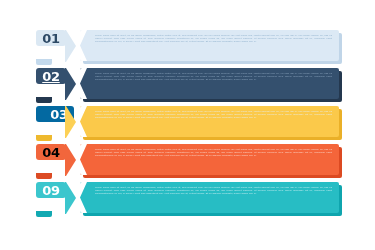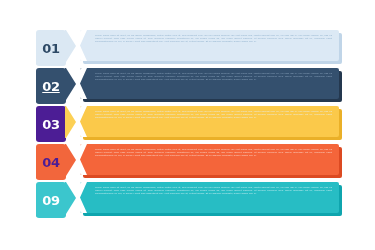--- a/index.html
+++ b/index.html
@@ -42,21 +42,21 @@
     top: 29px;
     width: 16px;
     height: 6px;
     border-radius: 0 0 2px 2px;
   }
   .badge {
     position: absolute;
     left: 0;
     top: 0;
     width: 30px;
-    height: 36px;
+    height: 16px;
     border-radius: 3px;
     display: flex;
     align-items: center;
     justify-content: center;
   }
   .badge-num {
     font-family: "DejaVu Sans", sans-serif;
     font-size: 13px;
     font-weight: bold;
     letter-spacing: -0.3px;
@@ -169,21 +169,21 @@
               <path d="M0,0 L7,0 L0,15.5 L7,31 L0,31 Z" fill="#ffffff"></path>
             </svg>
           </div>
           <p class="bar-text" style="color: rgb(139, 164, 189);">Lorem ipsum dolor sit amet, an his laboro philosophia, autem nostro eum at, illud inciderint eum. No mel omnis dolorum. Eu velit ipsum sed, ignota offendit cum no, vel odio nisl ei. Mel dicam regione an, has ea viderer percipit. Nam esse novum ridens at. Cum aliencum elaborare definitiones ne, his consul primis ad, usu probo laoreet insolens. Ut semper bonorum mea. Errem splendide est cu, commodo efficit concludaturmque ne per, ei aliena i munt ipsa dissentiunt usu. Velit nonumes nec at, verterit facilisi. Et no aliquam consulatu, quaeo wisino mei in.</p>
         </div>
       </div>
     </div>
     <div class="step-row" style="top: 106px; width: 329px;">
       <div class="badge-wrap">
         <div class="badge-tab" style="background: rgb(238, 185, 46);"></div>
-        <div class="badge" style="background: #4c1d95;">
+        <div class="badge" style="background: #0369a1; padding-left: 8px;">
           <span class="badge-num" style="color: rgb(255, 255, 255);">03</span>
         </div>
         <div class="chevron">
           <svg width="11" height="32" viewBox="0 0 11 32">
             <path d="M0,0 L1,0 L11,16 L1,32 L0,32 Z" fill="#fcd055"></path>
           </svg>
         </div>
       </div>
       <div class="bar-wrap">
         <div class="bar-shadow" style="background: rgb(234, 176, 40);"></div>
@@ -194,21 +194,21 @@
             </svg>
           </div>
           <p class="bar-text" style="color: rgb(232, 235, 227);">Lorem ipsum dolor sit amet, an his laboro philosophia, autem nostro eum at, illud inciderint eum. No mel omnis dolorum. Eu velit ipsum sed, ignota offendit cum no, vel odio nisl ei. Mel dicam regione an, has ea viderer percipit. Nam esse novum ridens at. Cum aliencum elaborare definitiones ne, his consul primis ad, usu probo laoreet insolens. Ut semper bonorum mea. Errem splendide est cu, commodo efficit concludaturmque ne per, ei aliena i munt ipsa dissentiunt usu. Velit nonumes nec at, verterit facilisi. Et no aliquam consulatu, quaeo wisino mei in.</p>
         </div>
       </div>
     </div>
     <div class="step-row" style="top: 144px; width: 329px;">
       <div class="badge-wrap">
         <div class="badge-tab" style="background: rgb(220, 75, 36);"></div>
         <div class="badge" style="background: rgb(242, 102, 60);">
-          <span class="badge-num" style="color: #4c1d95;">04</span>
+          <span class="badge-num" style="color: #000000;">04</span>
         </div>
         <div class="chevron">
           <svg width="11" height="32" viewBox="0 0 11 32">
             <path d="M0,0 L1,0 L11,16 L1,32 L0,32 Z" fill="#f2663c"></path>
           </svg>
         </div>
       </div>
       <div class="bar-wrap">
         <div class="bar-shadow" style="background: rgb(220, 74, 34);"></div>
         <div class="bar" style="background: rgb(244, 101, 58);">

